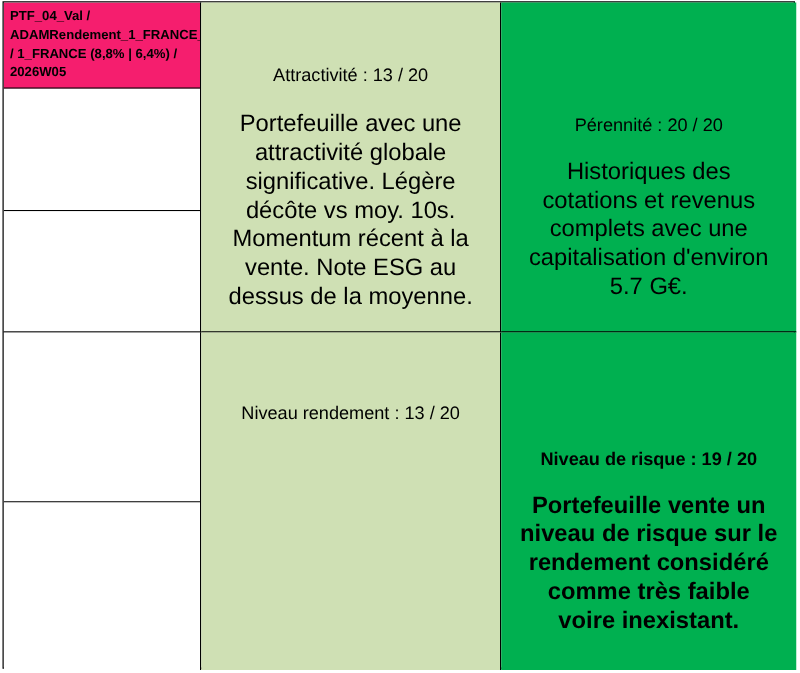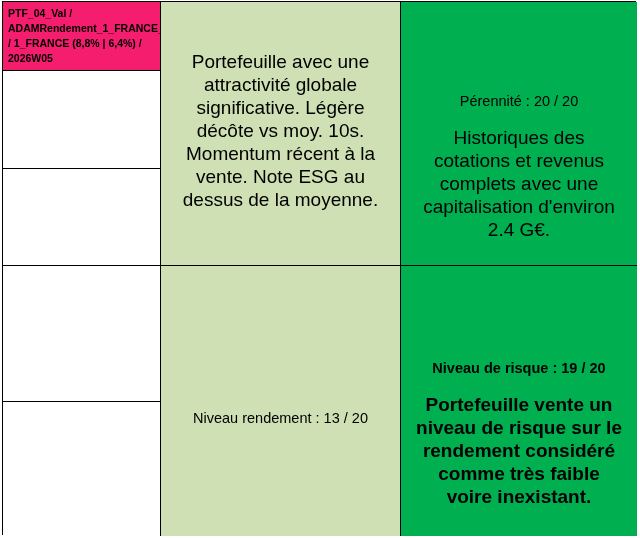--- a/index.html
+++ b/index.html
@@ -77,41 +77,42 @@
     color: #000000;
   }
   .score-desc {
     font-size: 19px;
     line-height: 23px;
     color: #000000;
   }
   .cell-top-left .score-title { margin-bottom: 16px; }
   .cell-top-left { justify-content: flex-start; padding-top: 48px; }
   .cell-top-right { justify-content: flex-start; padding-top: 70px; }
-  .cell-bottom-left { justify-content: center; padding-top: 54px; }
+  .cell-bottom-left { justify-content: space-between; padding-top: 54px; }
   .cell-bottom-right { justify-content: flex-start; padding-top: 68px; font-weight: bold; }
 </style>
 </head>
 <body>
 
 <div class="grid">
 
   <div class="cell left-col">
     <div class="id-box">PTF_04_Val / ADAMRendement_1_FRANCE_202502_15_3p0C4_Actions / 1_FRANCE (8,8% | 6,4%) / 2026W05</div>
     <div class="blank-box"></div>
     <div class="blank-box last"></div>
   </div>
 
   <div class="cell score-cell green-light cell-top-left">
+    <div class="score-title">Attractivité : 13 / 20</div>
     <div class="score-desc">Portefeuille avec une attractivité globale significative. Légère décôte vs moy. 10s. Momentum récent à la vente. Note ESG au dessus de la moyenne.</div>
   </div>
 
   <div class="cell score-cell green-strong cell-top-right">
     <div class="score-title">Pérennité : 20 / 20</div>
-    <div class="score-desc">Historiques des cotations et revenus complets avec une capitalisation d'environ 2.4 G€.</div>
+    <div class="score-desc">Historiques des cotations et revenus complets avec une capitalisation d'environ 5.7 G€.</div>
   </div>
 
   <div class="cell left-col">
     <div class="blank-box"></div>
     <div class="blank-box last"></div>
   </div>
 
   <div class="cell score-cell green-light cell-bottom-left">
     <div class="score-title">Niveau rendement : 13 / 20</div>
   </div>

